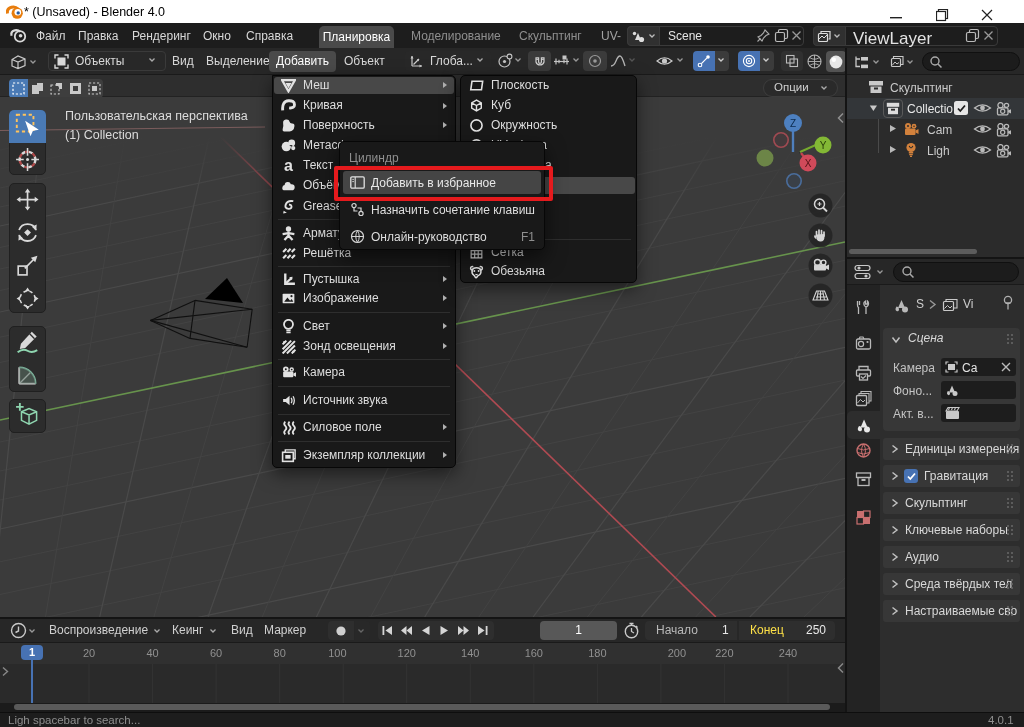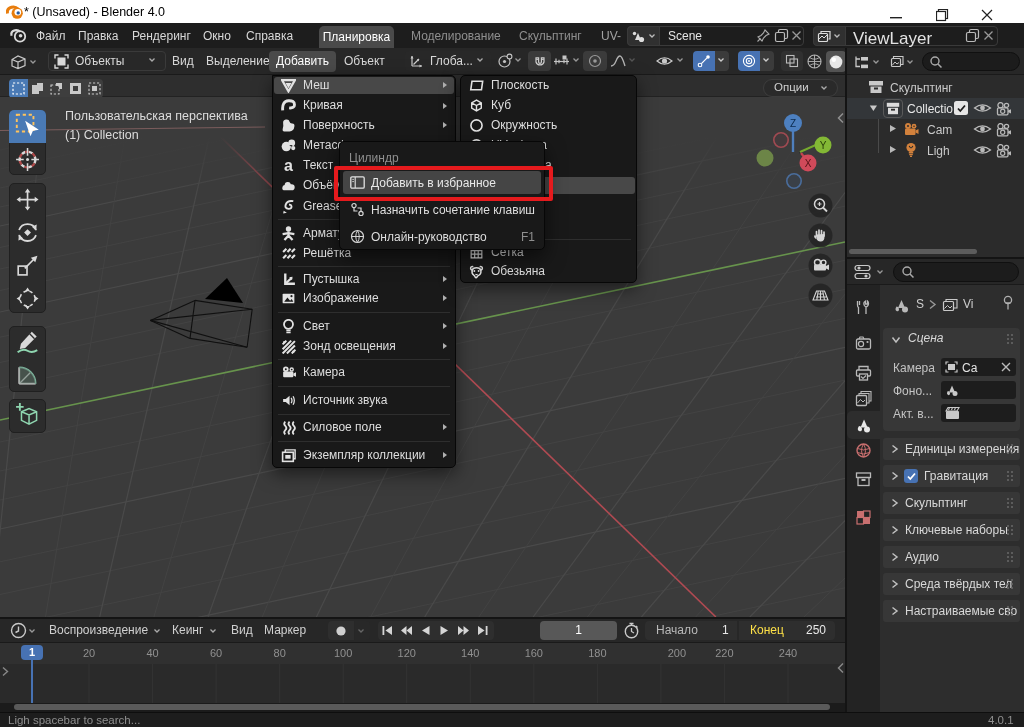--- a/index.html
+++ b/index.html
@@ -1022,21 +1022,21 @@
 <div class="a t" style="left:656px;top:623px;color:#b9b9b9;font-size:12px;">Начало</div>
 <div class="a t" style="left:722px;top:623px;color:#e8e8e8;font-size:12px;">1</div>
 <div class="a" style="left:739px;top:621px;width:96px;height:19px;background:#2e2e2e;border-radius:0 4px 4px 0"></div>
 <div class="a t" style="left:750px;top:623px;color:#fde047;font-size:12px;">Конец</div>
 <div class="a t" style="left:806px;top:623px;color:#e8e8e8;font-size:12px;">250</div>
 <div class="a" style="left:0px;top:643px;width:845px;height:21px;background:#303030;"></div>
 <div class="a t" style="left:74.03999999999999px;top:647px;width:30px;height:13px;line-height:13px;text-align:center;color:#909090;font-size:11px;">20</div>
 <div class="a t" style="left:137.57999999999998px;top:647px;width:30px;height:13px;line-height:13px;text-align:center;color:#909090;font-size:11px;">40</div>
 <div class="a t" style="left:201.12px;top:647px;width:30px;height:13px;line-height:13px;text-align:center;color:#909090;font-size:11px;">60</div>
 <div class="a t" style="left:264.65999999999997px;top:647px;width:30px;height:13px;line-height:13px;text-align:center;color:#909090;font-size:11px;">80</div>
-<div class="a t" style="left:328.2px;top:647px;width:30px;height:13px;line-height:13px;text-align:center;color:#909090;font-size:11px;">100</div>
+<div class="a t" style="left:328.2px;top:647px;width:30px;height:13px;line-height:13px;text-align:left;color:#909090;font-size:11px;">100</div>
 <div class="a t" style="left:391.74px;top:647px;width:30px;height:13px;line-height:13px;text-align:center;color:#909090;font-size:11px;">120</div>
 <div class="a t" style="left:455.28000000000003px;top:647px;width:30px;height:13px;line-height:13px;text-align:center;color:#909090;font-size:11px;">140</div>
 <div class="a t" style="left:518.8199999999999px;top:647px;width:30px;height:13px;line-height:13px;text-align:center;color:#909090;font-size:11px;">160</div>
 <div class="a t" style="left:582.36px;top:647px;width:30px;height:13px;line-height:13px;text-align:center;color:#909090;font-size:11px;">180</div>
 <div class="a t" style="left:645.9px;top:647px;width:30px;height:13px;line-height:13px;text-align:center;color:#909090;font-size:11px;margin-left:16px;">200</div>
 <div class="a t" style="left:709.44px;top:647px;width:30px;height:13px;line-height:13px;text-align:center;color:#909090;font-size:11px;">220</div>
 <div class="a t" style="left:772.98px;top:647px;width:30px;height:13px;line-height:13px;text-align:center;color:#909090;font-size:11px;">240</div>
 <div class="a" style="left:0px;top:664px;width:845px;height:39px;background:#2a2a2a;"></div>
 <svg class="a" style="left:0px;top:664px" width="845" height="39" viewBox="0 0 845 39">
     <path d="M89.0 0 L89.0 39" stroke="#333333" stroke-width="1"></path>

